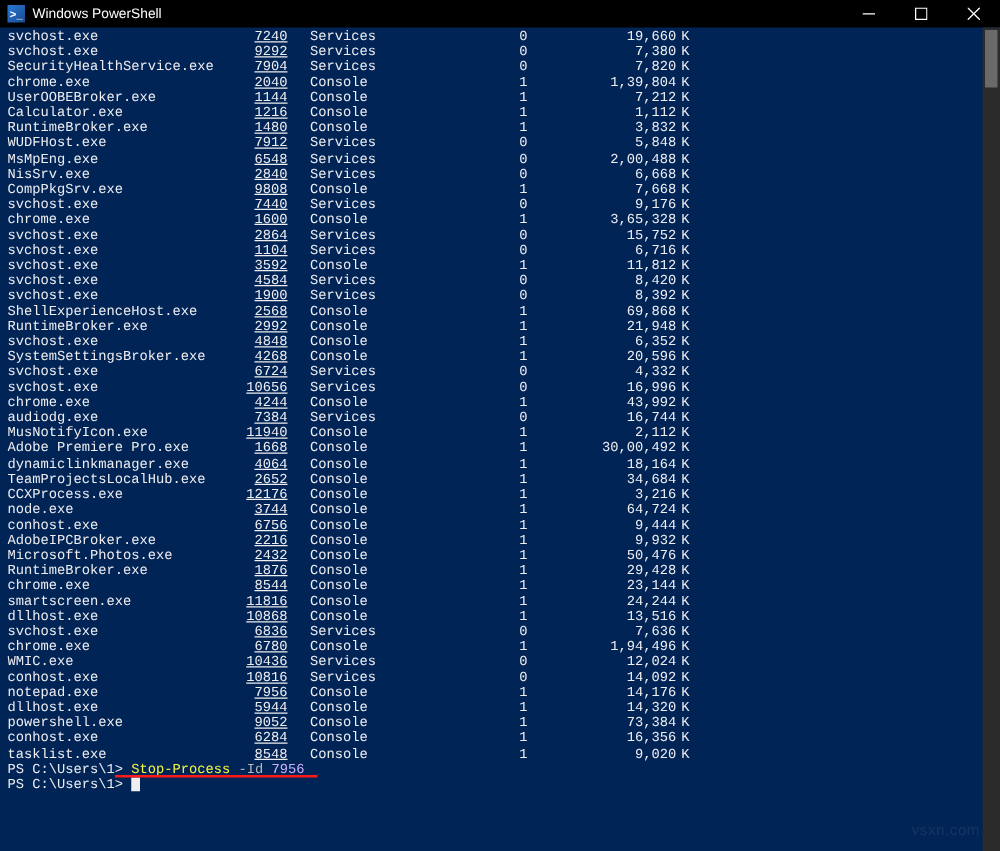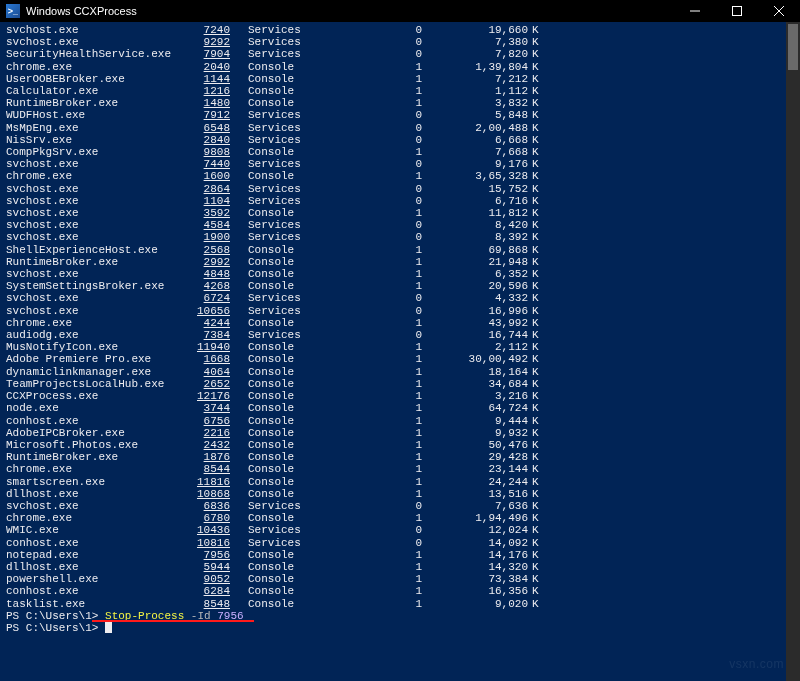--- a/index.html
+++ b/index.html
@@ -44,21 +44,21 @@
     line-height: 12.2px;
     white-space: pre;
     position: relative;
     overflow: hidden;
   }
   .row { display: flex; }
   .c1 { display: inline-block; width: 178px; text-align: left; overflow: hidden; }
   .c2 { display: inline-block; width: 46px; text-align: right; text-decoration: underline; }
   .c3 { display: inline-block; width: 68px; text-align: left; padding-left: 6px; margin-left: 12px;}
   .c4 { display: inline-block; width: 112px; text-align: right; }
-  .c5 { display: inline-block; width: 106px; text-align: right; }
+  .c5 { display: inline-block; width: 119px; text-align: right; }
   .c6 { display: inline-block; width: 12px; text-align: left; padding-left:4px;}
   .prompt { color: #eeedf0; }
   .cmd-yellow { color: #f5f543; }
   .cmd-gray { color: #b9b9b9; font-family: Liberation Mono, monospace; }
   .cmd-lpurple { color: #c9b0ff; }
   .underline-red {
     position: absolute;
     height: 2px;
     background: #ff1a1a;
   }
@@ -87,21 +87,21 @@
     width: 7px; height: 11px;
     background: #eeedf0;
     vertical-align: text-bottom;
   }
 </style>
 </head>
 <body>
 
 <div class="titlebar">
   <span class="icon">&gt;_</span>
-  <span class="title">Windows CCXProcess</span>
+  <span class="title">Windows PowerShell</span>
   <span class="spacer"></span>
   <div class="winbtn">
     <svg viewBox="0 0 10 10">
         <line x1="0" y1="5" x2="10" y2="5"></line>
       </svg>
   </div>
   <div class="winbtn">
     <svg viewBox="0 0 10 10">
         <rect x="0.5" y="0.5" width="9" height="9"></rect>
       </svg>

